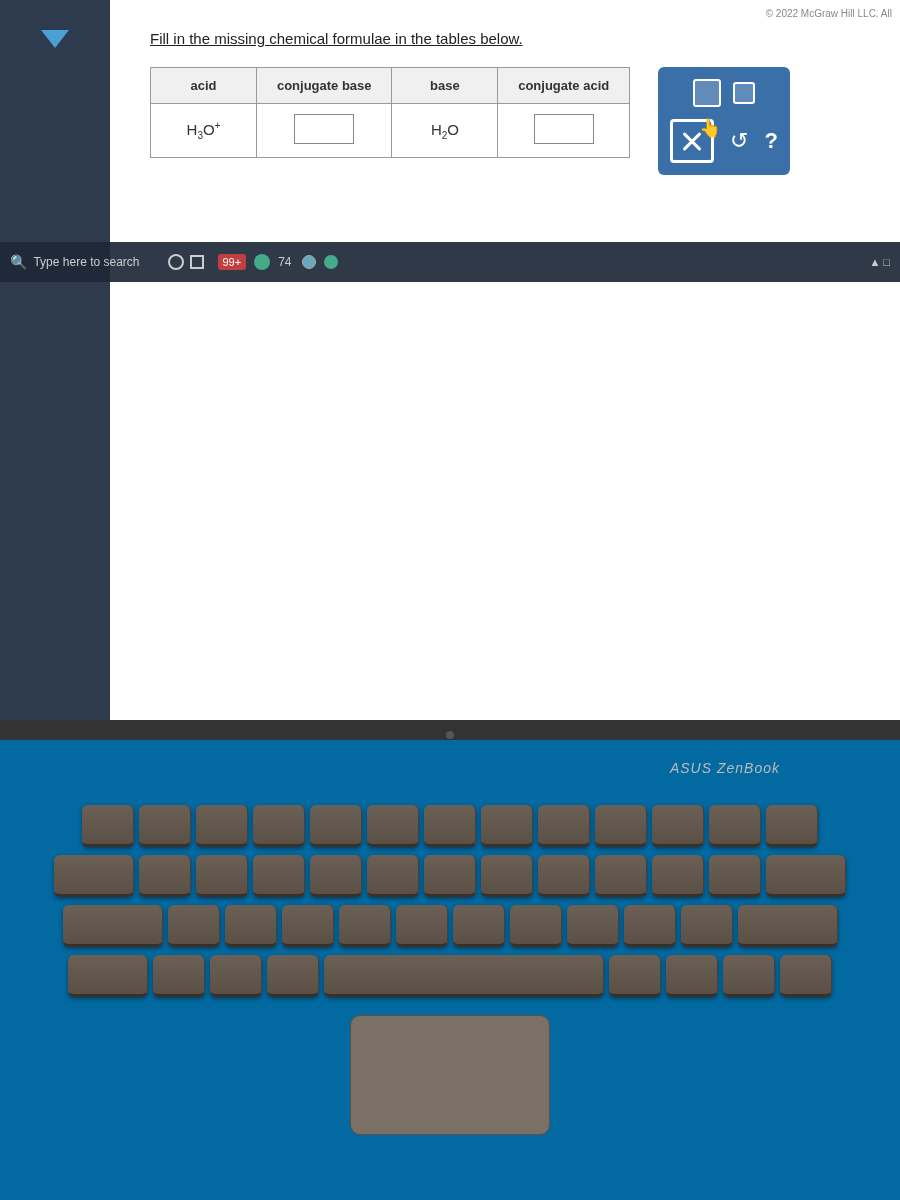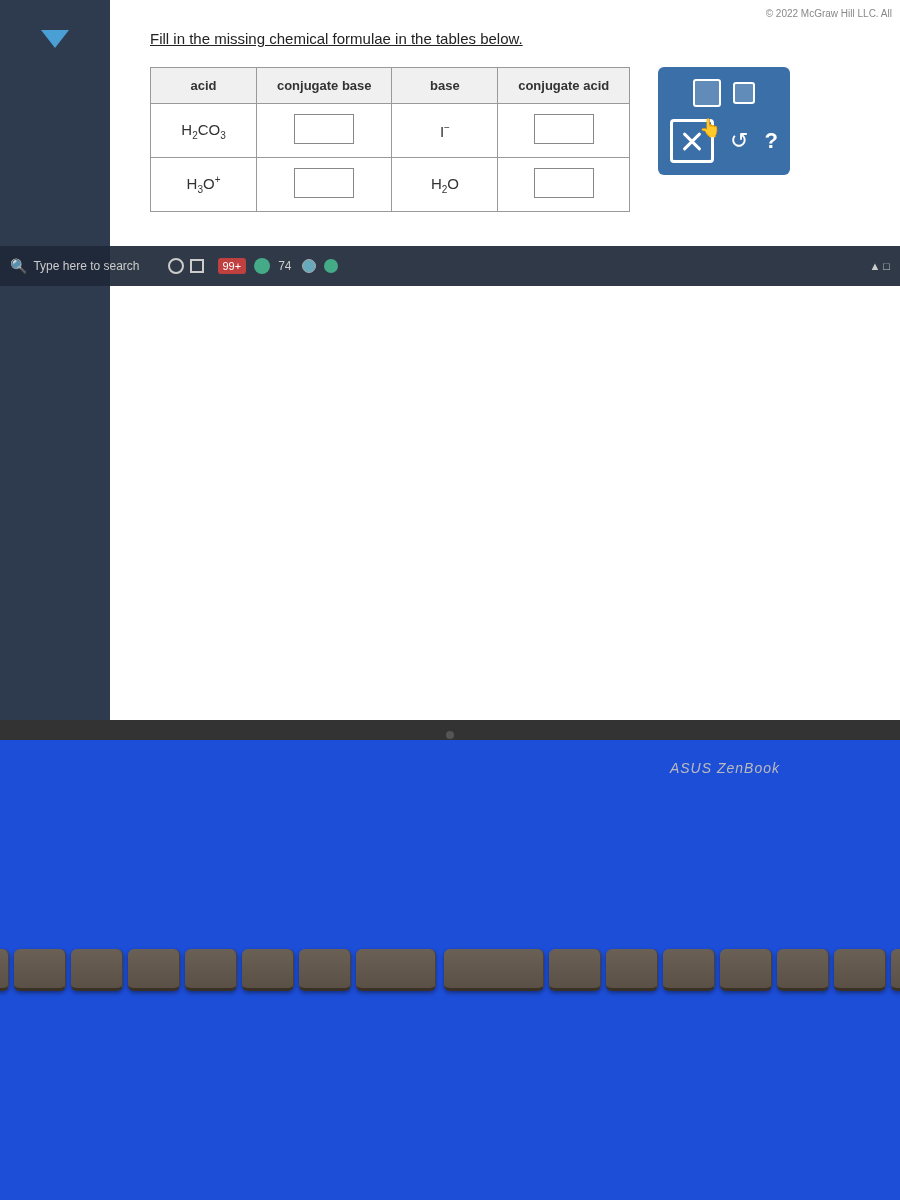--- a/index.html
+++ b/index.html
@@ -14,21 +14,21 @@
     }
 
     
     .screen-area {
       position: absolute;
       top: 0;
       left: 0;
       width: 900px;
       height: 750px;
       background: #c2410c;
-      border-bottom: 4px solid #b91c1c;
+      border-bottom: 8px solid #b91c1c;
     }
 
     
     .content-area {
       position: absolute;
       top: 0;
       left: 110px;
       width: 790px;
       height: 720px;
       background: #ffffff;
@@ -319,23 +319,23 @@
       color: #888;
     }
 
     
     .keyboard-area {
       position: absolute;
       bottom: 0;
       left: 0;
       width: 900px;
       height: 460px;
-      background: #1d4ed8;
-      display: flex;
-      flex-direction: row;
+      background: #0369a1;
+      display: flex;
+      flex-direction: column;
       align-items: center;
       justify-content: center;
       gap: 8px;
       padding: 20px;
     }
 
     .asus-label {
       position: absolute;
       top: 20px;
       right: 120px;
@@ -435,34 +435,20 @@
           <tr>
             <th>acid</th>
             <th>conjugate base</th>
             <th>base</th>
             <th>conjugate acid</th>
           </tr>
         </thead>
         <tbody>
 
 
-          <tr>
-            <td>
-              <span class="formula">H<sub>2</sub>CO<sub>3</sub></span>
-            </td>
-            <td>
-              <div class="cell-input"></div>
-            </td>
-            <td>
-              <span class="formula">I<sup>−</sup></span>
-            </td>
-            <td>
-              <div class="cell-input"></div>
-            </td>
-          </tr>
 
           <tr>
             <td>
               <span class="formula">H<sub>3</sub>O<sup>+</sup></span>
             </td>
             <td>
               <div class="cell-input"></div>
             </td>
             <td>
               <span class="formula">H<sub>2</sub>O</span>

